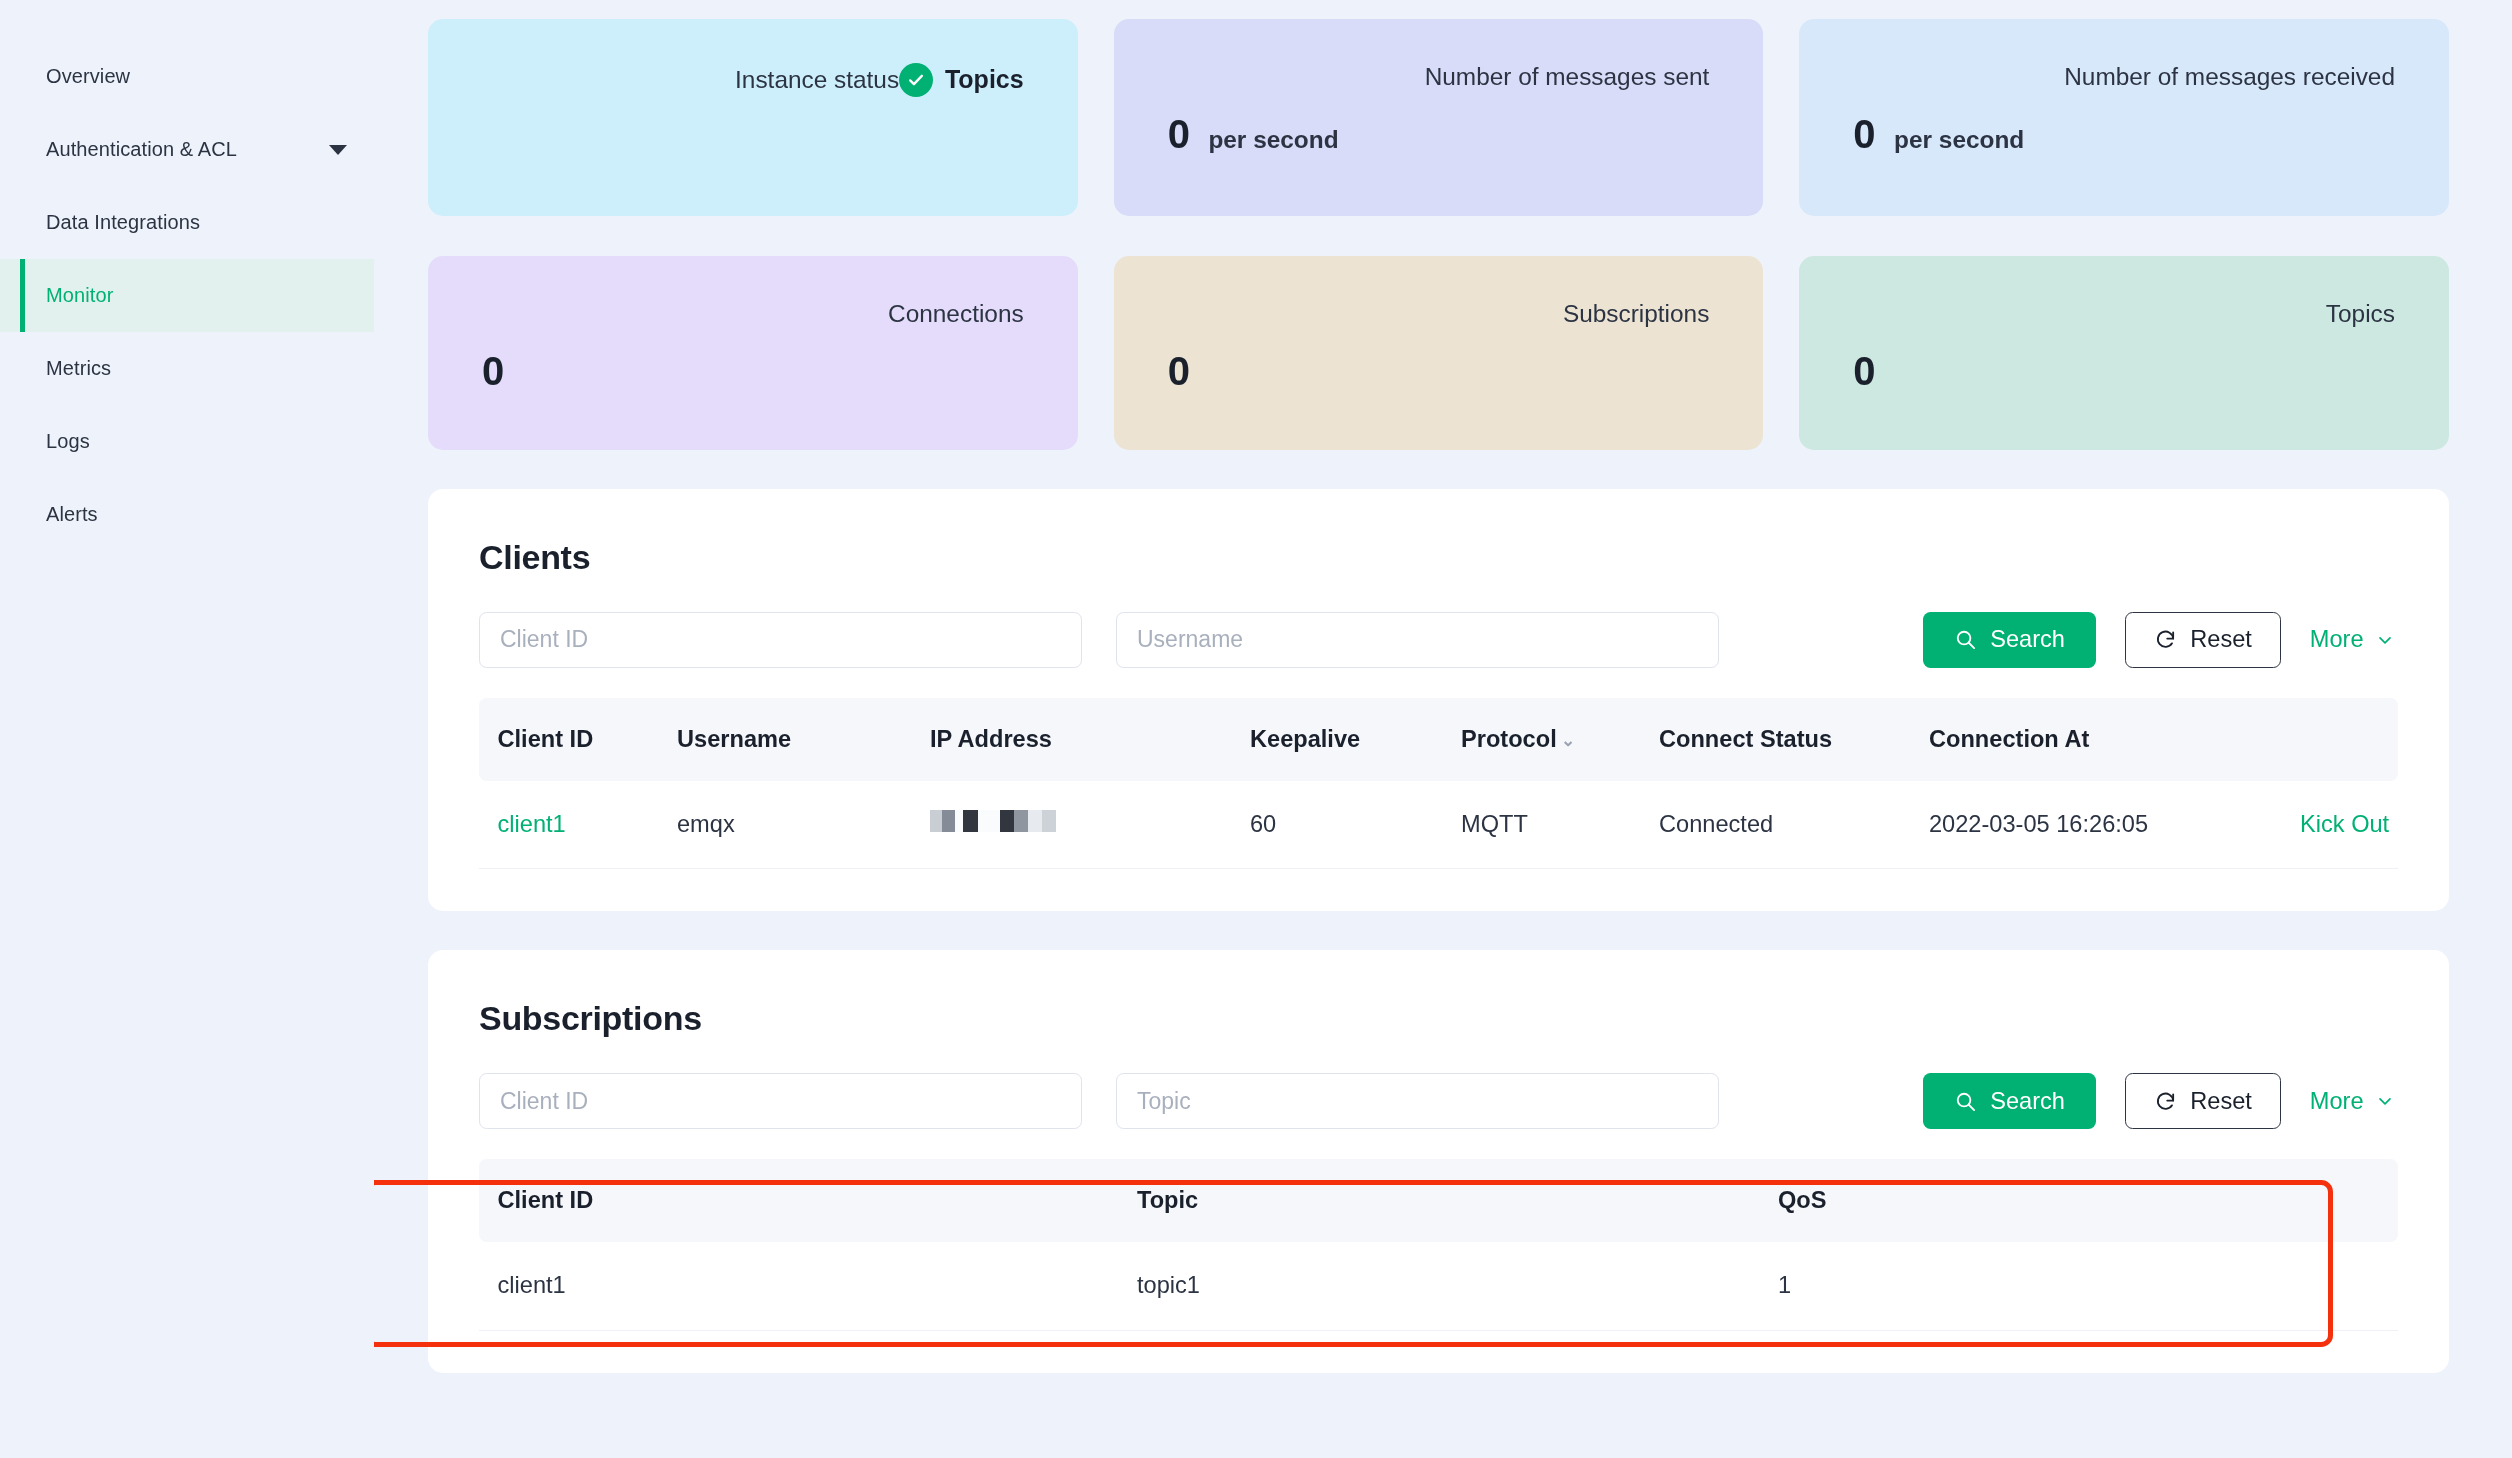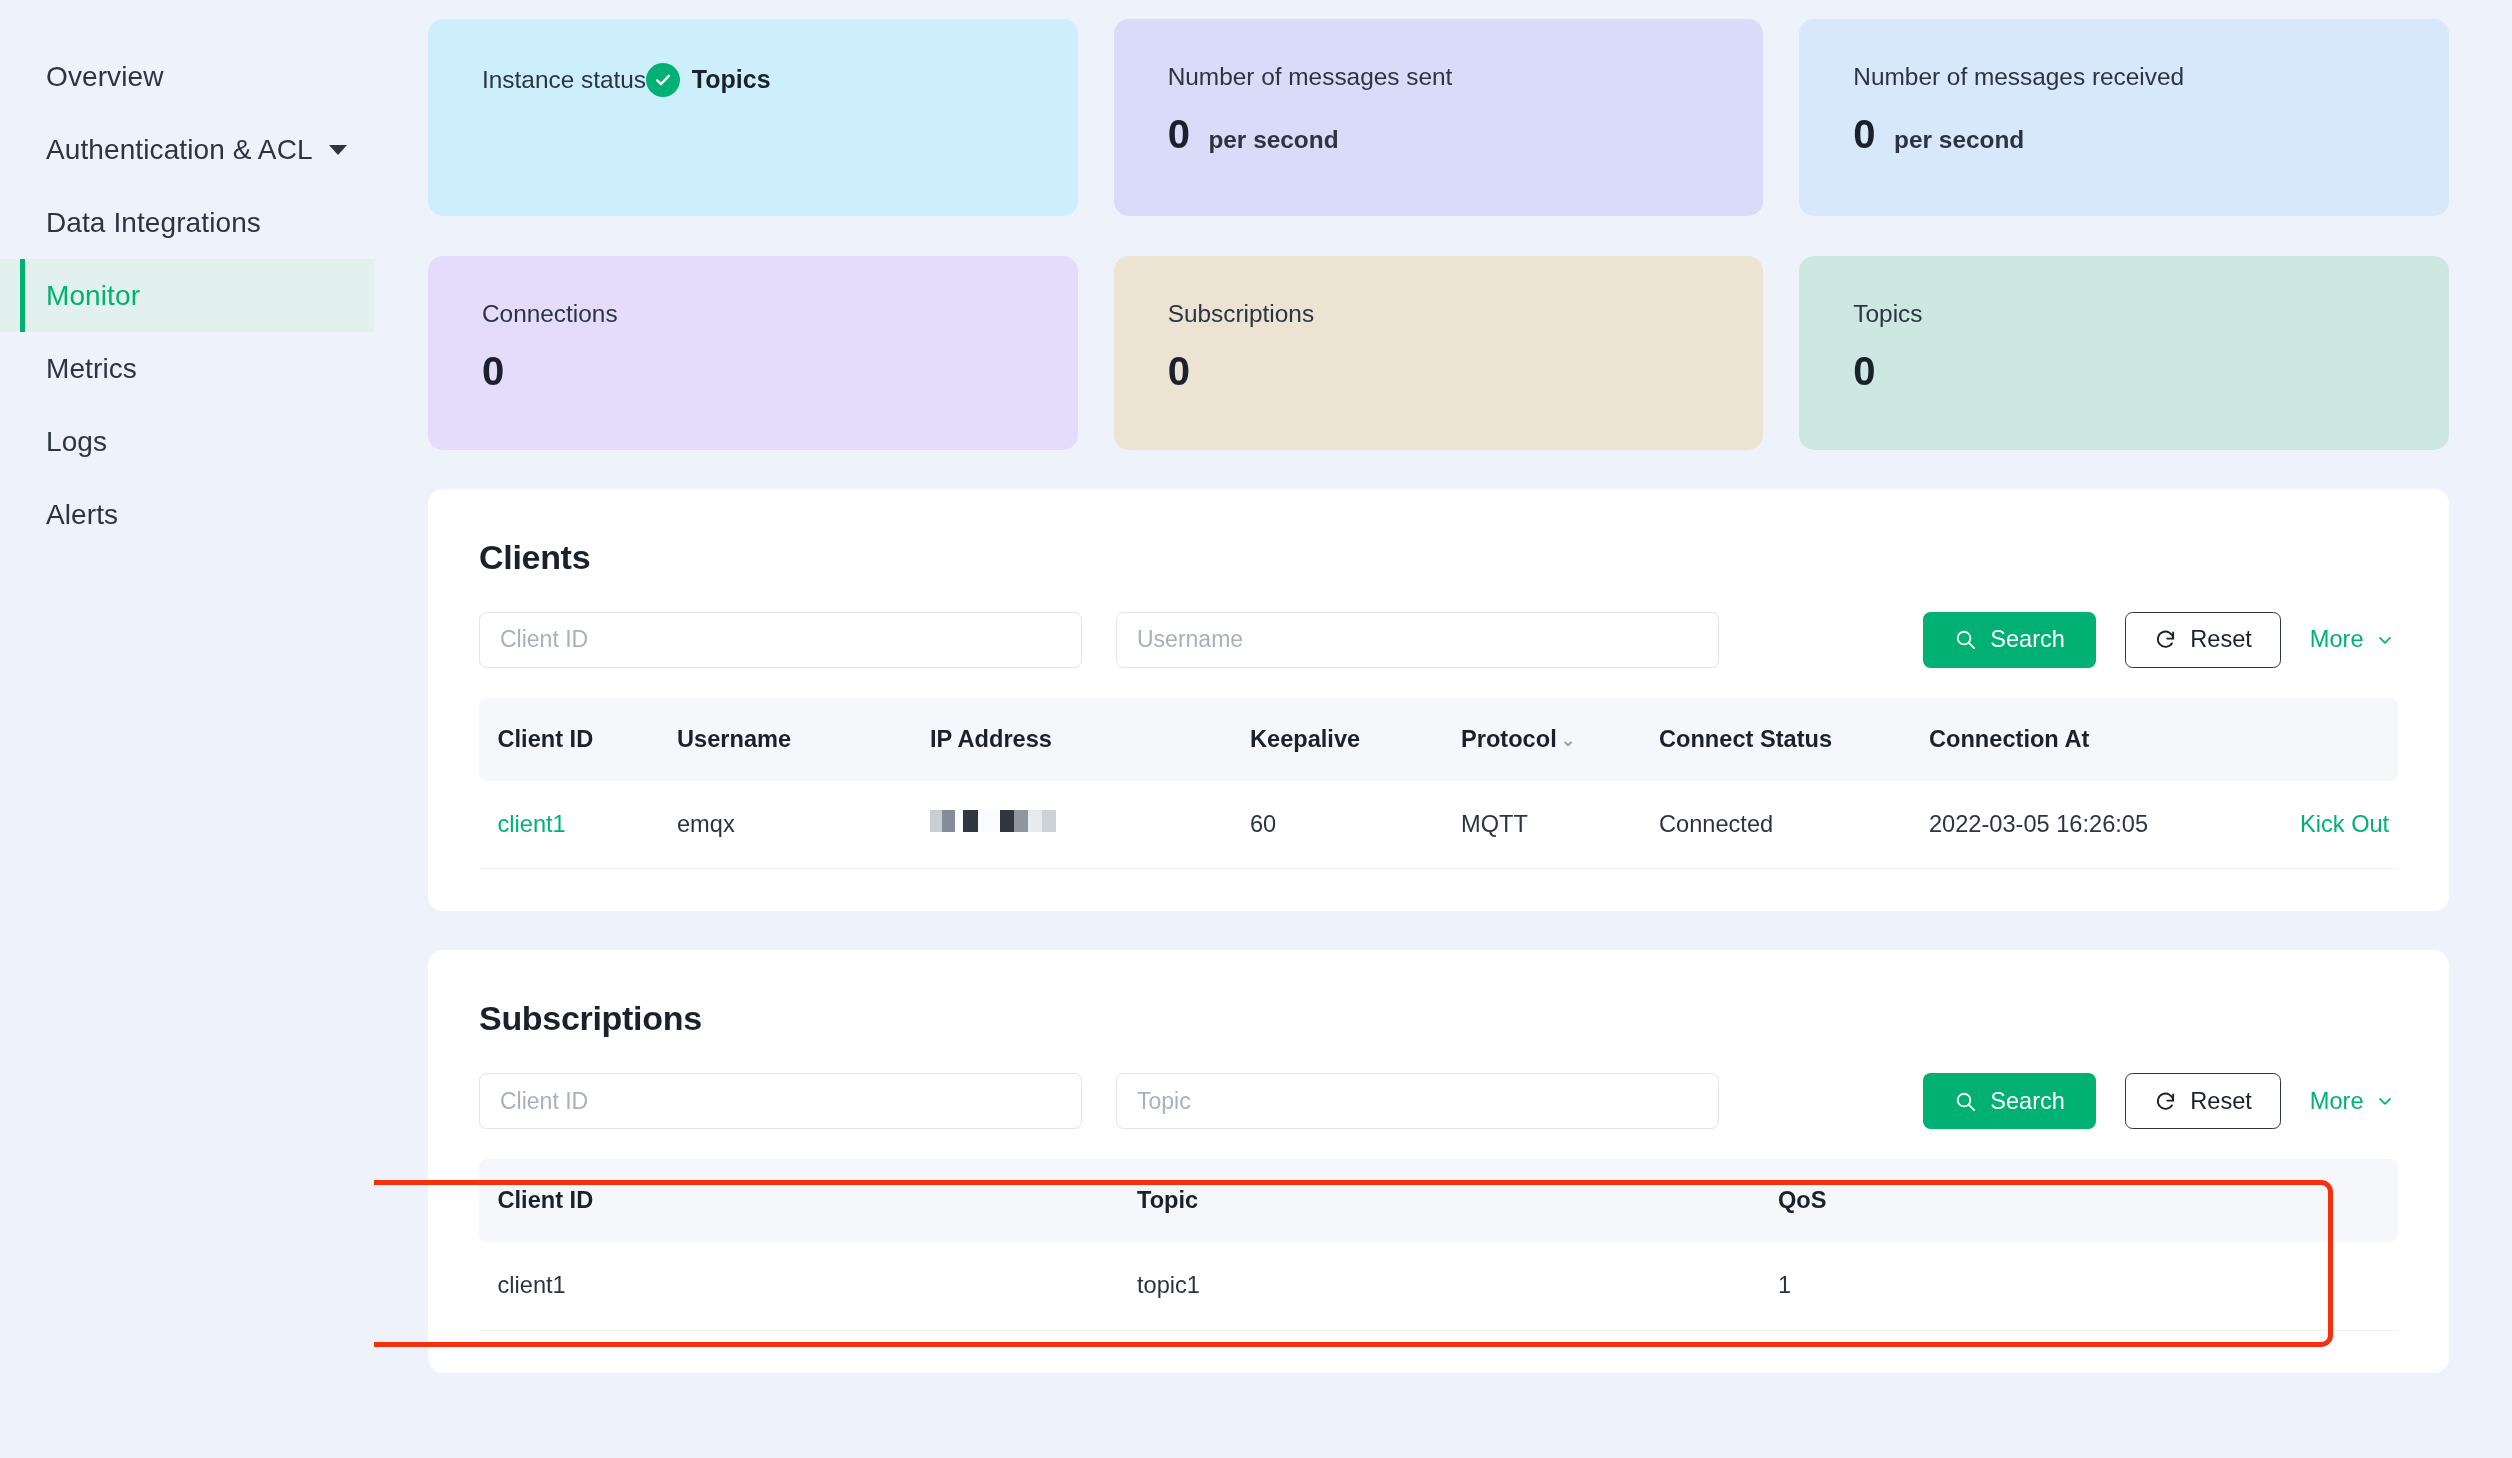--- a/index.html
+++ b/index.html
@@ -25,21 +25,21 @@
     background: #eef3fb;
     padding-top: 40px;
   }
   .nav-item {
     position: relative;
     height: 73px;
     display: flex;
     align-items: center;
     padding-left: 46px;
     padding-right: 27px;
-    font-size: 28px;
+    font-size: 20px;
     color: #2c3443;
     letter-spacing: 0.1px;
     cursor: pointer;
   }
   .nav-item.active {
     background: #e2f1ee;
     color: #00b173;
   }
   .nav-item.active::before {
     content: "";
@@ -75,21 +75,21 @@
   }
   .stat-card {
     border-radius: 15px;
     padding: 44px 54px 0 54px;
     height: 197px;
   }
   .stat-card.row2 { height: 194px; }
   .stat-head {
     display: flex;
     align-items: center;
-    justify-content: flex-start;
+    justify-content: flex-end;
   }
   .stat-title {
     font-size: 24.4px;
     color: #2c3443;
   }
   .status-wrap {
     display: flex;
     align-items: center;
     gap: 11.8px;
   }

